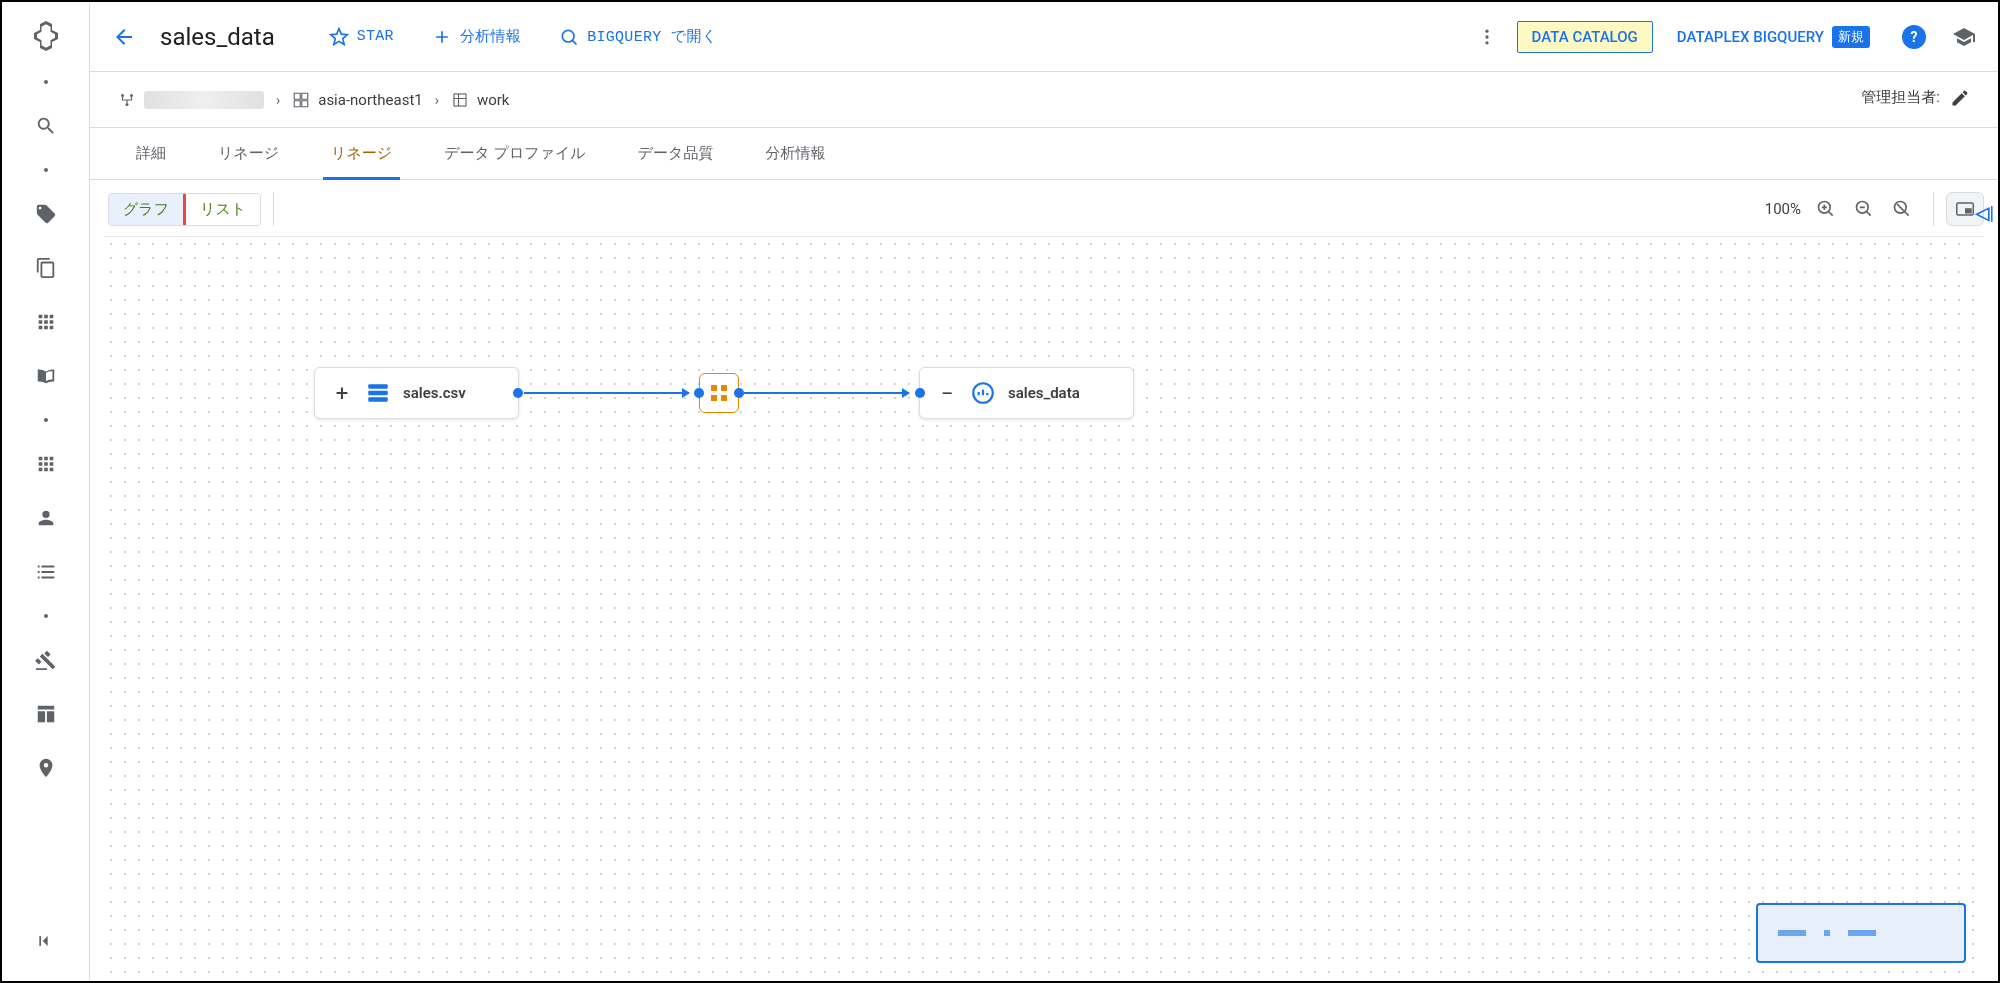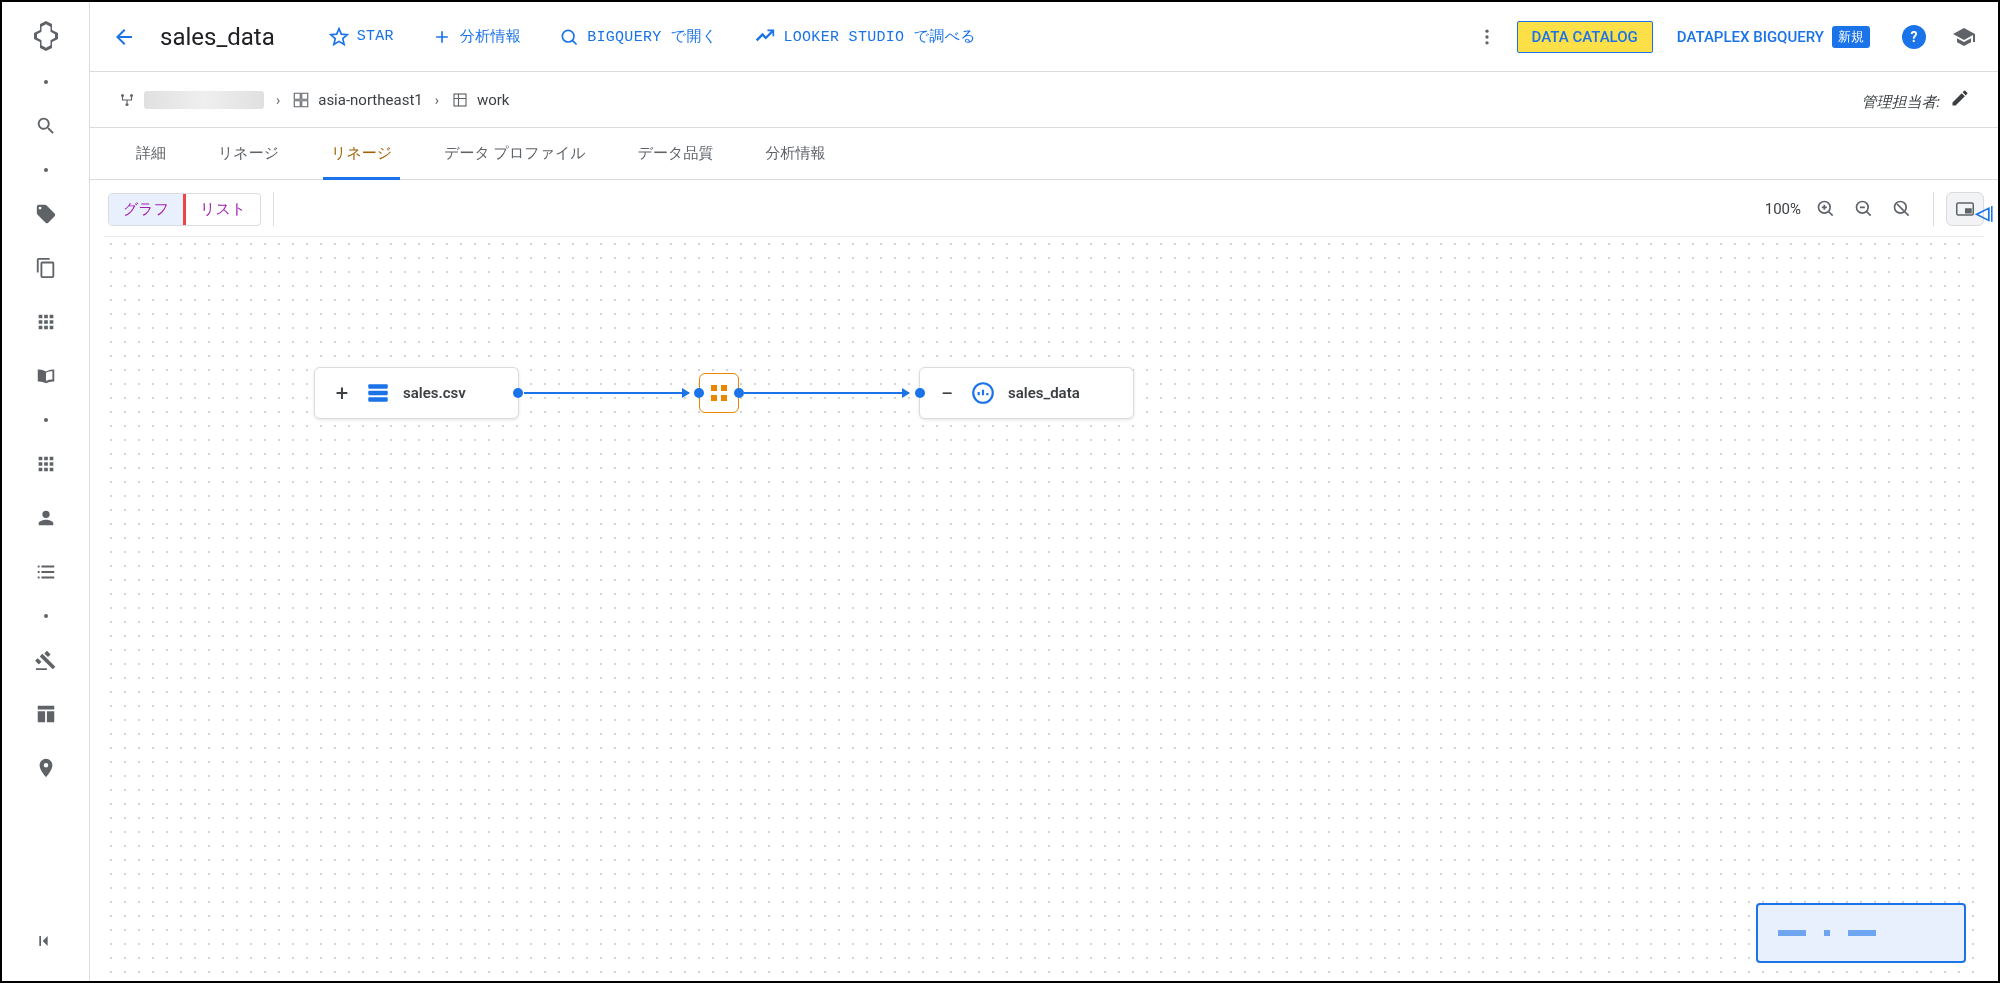--- a/index.html
+++ b/index.html
@@ -62,36 +62,36 @@
   padding: 8px 14px; cursor: pointer; letter-spacing: .3px; font-family: Liberation Mono, monospace;
 }
 .topbar .action-btn svg { width: 20px; height: 20px; fill: #1a73e8; }
 .topbar .spacer { flex: 1; }
 .topbar .icon-btn { width:40px; height:40px; display:flex; align-items:center; justify-content:center; cursor:pointer; color:#5f6368;}
 .topbar .catalog-btn {
   border: 1px solid #dadce0; padding: 6px 14px; color:#1a73e8;
   font-weight:500; font-size:15px; border-radius:2px; cursor:pointer;
   display:inline-flex; align-items:center; gap:8px;
 }
-.topbar .catalog-btn.active { border-color:#1a73e8; background:#fde047;}
+.topbar .catalog-btn.active { border-color:#1a73e8; background:#fef9c3;}
 .topbar .badge-new {
   background:#1a73e8; color:#fff; font-size:13px; padding:2px 6px; border-radius:3px;
 }
 .topbar .help-icon { width:24px; height:24px; border-radius:50%; background:#1a73e8; color:#fff; display:flex;align-items:center;justify-content:center;font-weight:bold;}
 
 
 .breadcrumb-row {
   height: 56px; border-bottom: 1px solid #dadce0;
   display:flex; align-items:center; padding: 0 28px; gap: 12px;
 }
 .breadcrumb-row .crumb { display:inline-flex; align-items:center; gap:8px; color:#3c4043; font-size:15px; cursor:pointer;}
 .breadcrumb-row .crumb svg { width:18px; height:18px; fill:#5f6368;}
 .breadcrumb-row .chev { color:#5f6368; }
 .breadcrumb-row .redacted { width: 120px; height: 18px; background: linear-gradient(90deg,#e0e0e0,#efefef,#e0e0e0); border-radius:3px;}
-.breadcrumb-row .right { margin-left:auto; display:flex; align-items:flex-end; gap:10px; color:#3c4043; font-size:15px;font-style:italic;}
+.breadcrumb-row .right { margin-left:auto; display:flex; align-items:flex-start; gap:10px; color:#3c4043; font-size:15px;}
 .breadcrumb-row .right svg{width:20px;height:20px;fill:#3c4043;}
 
 
 .tabs-row {
   height: 52px; border-bottom: 1px solid #dadce0;
   display:flex; align-items:stretch; padding: 0 20px; gap: 0;
 }
 .tabs-row .tab {
   padding: 0 26px; display:flex; align-items:center;
   color:#5f6368; font-size:15px; cursor:pointer; position:relative;
@@ -101,21 +101,21 @@
   content:""; position:absolute; left:18px; right:18px; bottom:-1px; height:3px; background:#1a73e8;
 }
 
 
 .toolbar-row {
   margin: 10px 14px 0 18px;
   display:flex; align-items:center;
 }
 .toggle-group { display:inline-flex; border:1px solid #dadce0; border-radius:4px; overflow:hidden;}
 .toggle-group .toggle {
-  padding: 6px 14px; font-size:15px; color:#a21caf; cursor:pointer;
+  padding: 6px 14px; font-size:15px; color:#4d7c0f; cursor:pointer;
 }
 .toggle-group .toggle.active { background:#e8f0fe; }
 .toggle-group .toggle + .toggle { border-left:3px solid #ef4444;}
 .toolbar-row .divider-v { width:1px; height:34px; background:#dadce0; margin:0 12px;}
 .toolbar-row .spacer { flex:1; }
 .toolbar-row .zoom-label { font-size:15px; color:#3c4043; margin-right:6px;}
 .toolbar-row .tool-icon { width:38px; height:38px; display:flex;align-items:center;justify-content:center; cursor:pointer; color:#5f6368;}
 .toolbar-row .tool-icon svg{width:20px;height:20px;fill:#5f6368;}
 .toolbar-row .fullscreen-box {
   width:38px;height:34px; border:1px solid #dadce0; border-radius:6px;
@@ -273,26 +273,20 @@
             <path d="M19 13h-6v6h-2v-6H5v-2h6V5h2v6h6v2z"></path>
           </svg>
         <span>分析情報</span>
       </div>
       <div class="action-btn">
         <svg viewBox="0 0 24 24">
             <circle cx="11" cy="11" r="7" fill="none" stroke="#1a73e8" stroke-width="2"></circle>
             <path d="M16 16l5 5" stroke="#1a73e8" stroke-width="2"></path>
           </svg>
         <span>BIGQUERY で開く</span>
-      </div>
-      <div class="action-btn">
-        <svg viewBox="0 0 24 24">
-            <path d="M3 17l6-6 4 4 8-8v4h2V3h-8v2h4l-6 6-4-4-8 8 2 2z"></path>
-          </svg>
-        <span>LOOKER STUDIO で調べる</span>
       </div>
 
       <div class="spacer"></div>
       <div class="icon-btn">
         <svg width="20" height="20" viewBox="0 0 24 24" fill="#5f6368">
             <circle cx="12" cy="5" r="2"></circle>
             <circle cx="12" cy="12" r="2"></circle>
             <circle cx="12" cy="19" r="2"></circle>
           </svg>
       </div>

